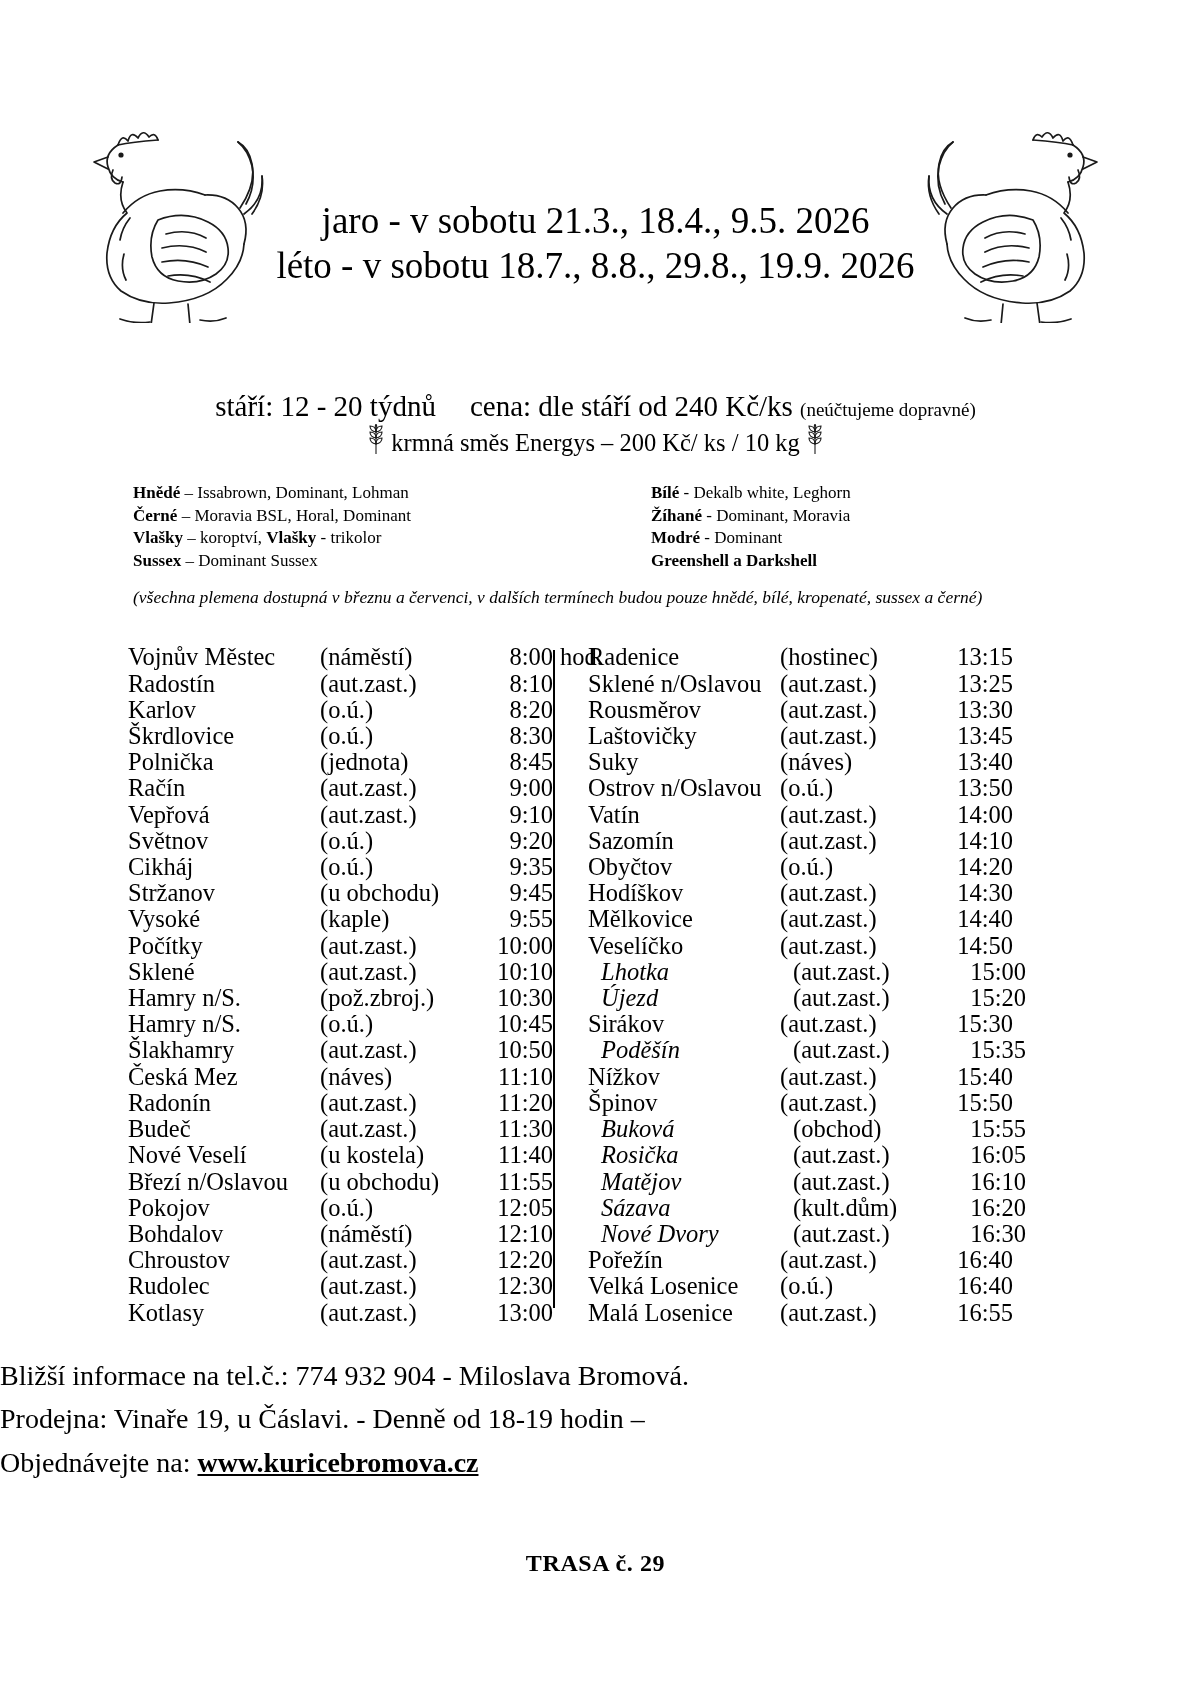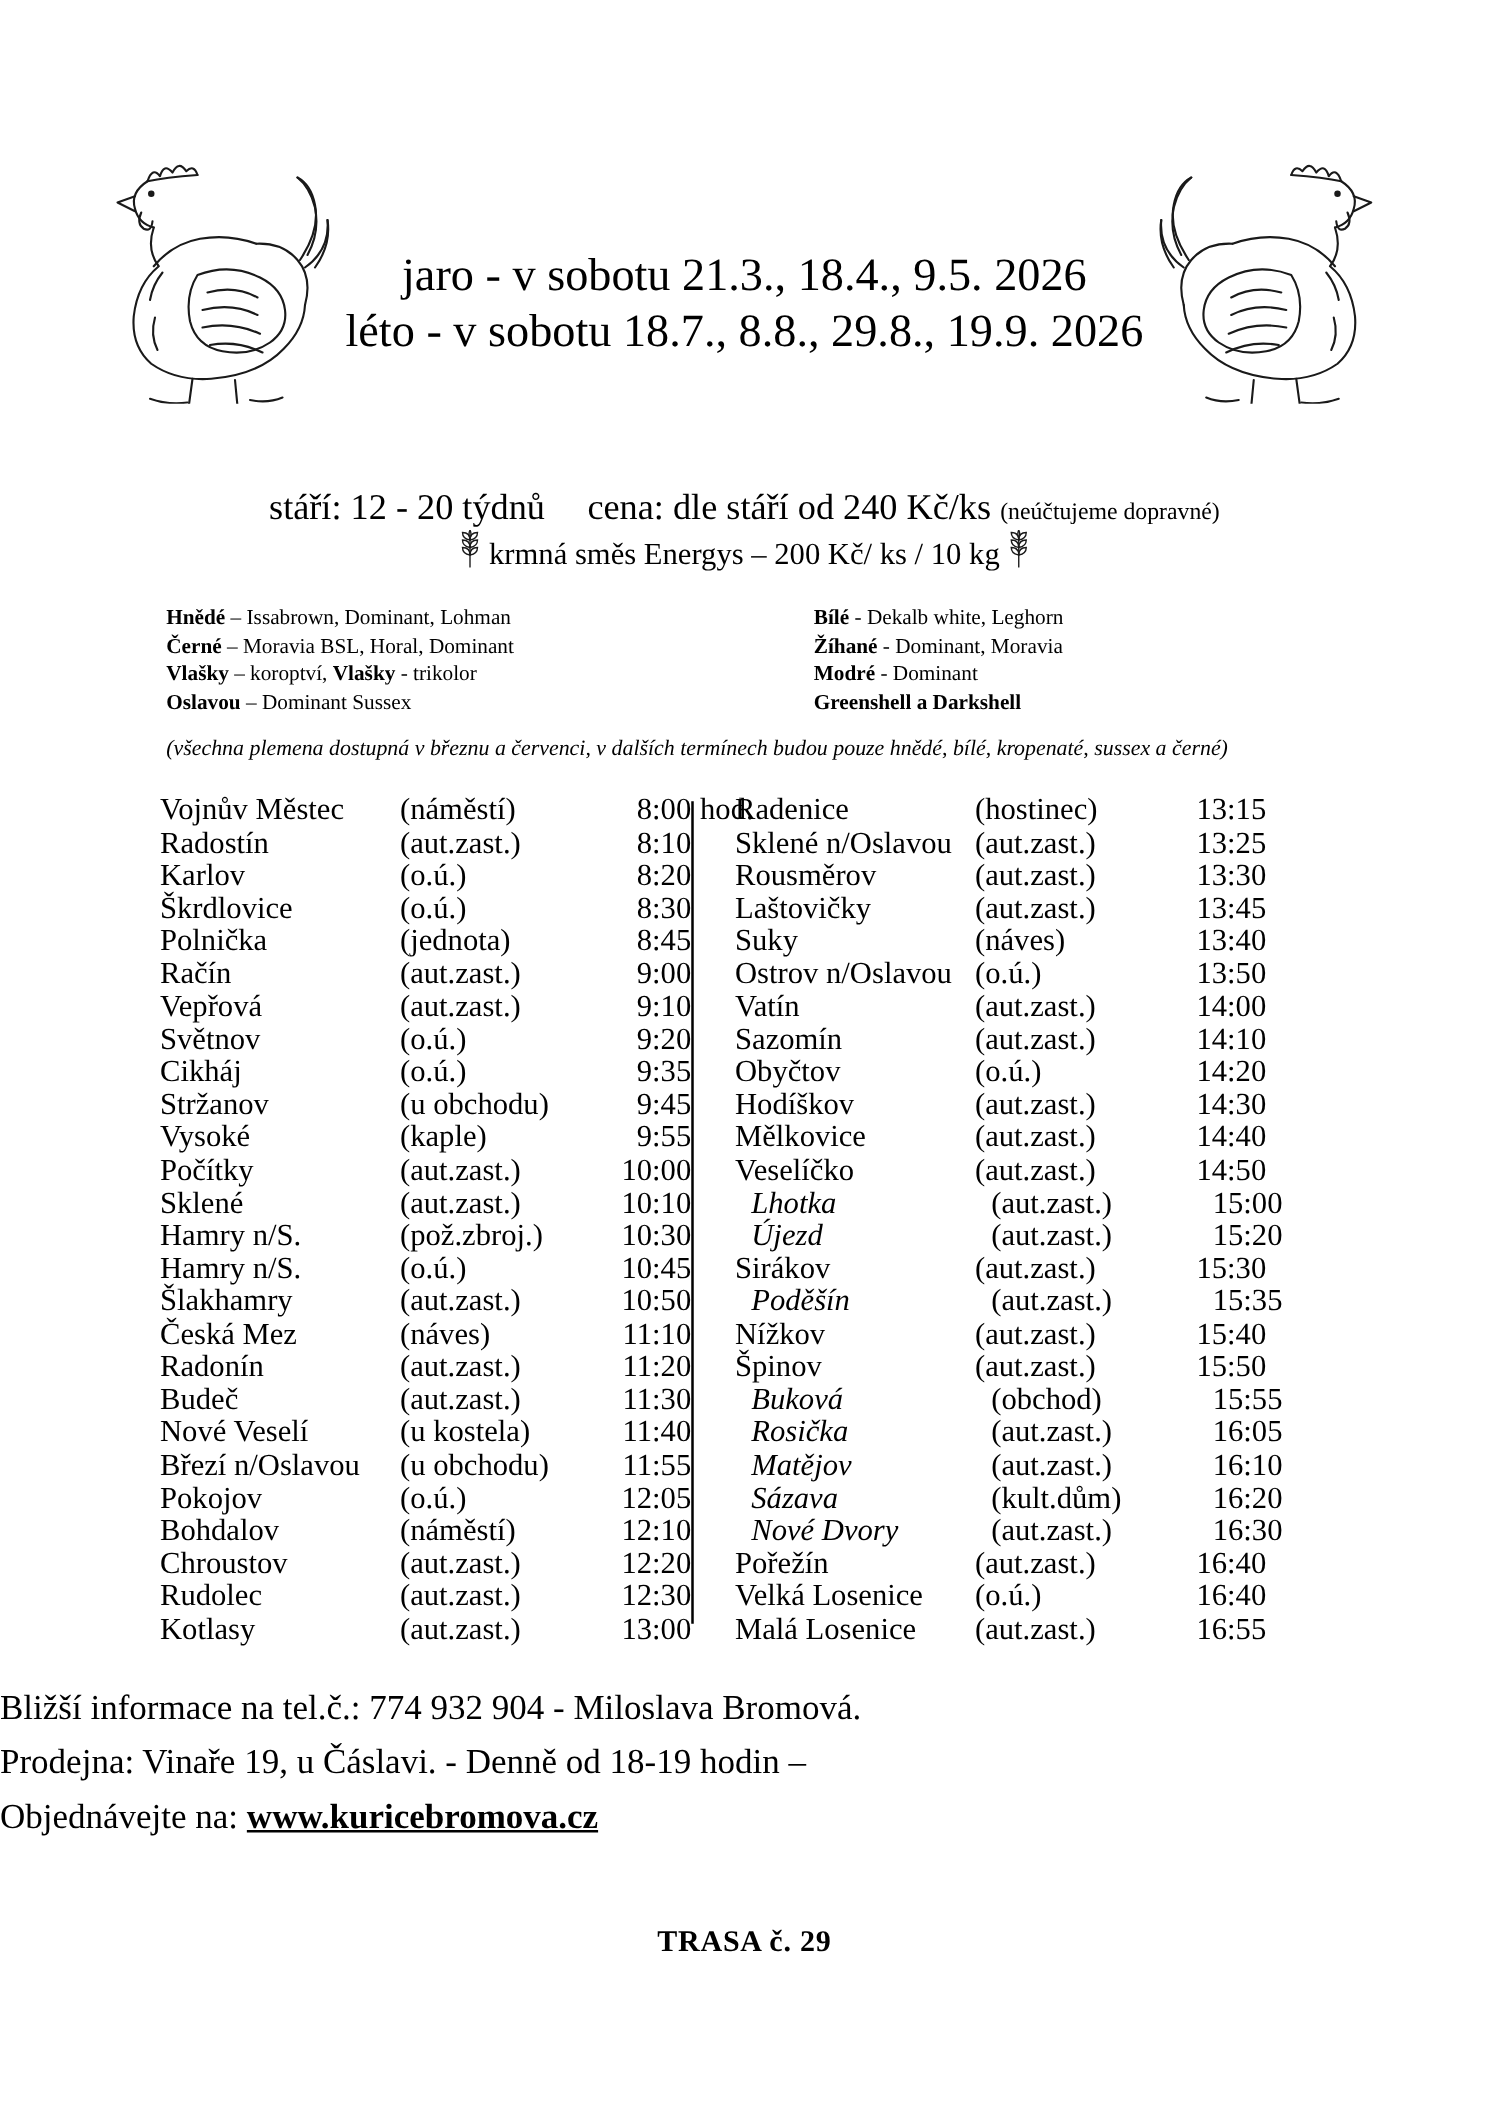--- a/index.html
+++ b/index.html
@@ -106,21 +106,21 @@
     padding: 0 0 0 133px;
     margin-top: 15px;
     font-style: italic;
     font-size: 17.5px;
     white-space: nowrap;
   }
 
   
   .timetable {
     position: relative;
-    margin-top: 26px;
+    margin-top: 36px;
     padding: 0 0 0 128px;
     display: flex;
   }
   .tt-col {
     position: relative;
   }
   .tt-col.left  { width: 425px; flex: 0 0 425px; }
   .tt-col.right { width: 425px; flex: 0 0 425px; margin-left: 35px; }
 
   .divider {
@@ -313,21 +313,21 @@
       <div class="breed-col-left"><b>Černé</b><span> – Moravia BSL, Horal, Dominant</span></div>
       <div class="breed-col-right"><b>Žíhané</b><span> - Dominant, Moravia</span></div>
     </div>
 
     <div class="breed-row">
       <div class="breed-col-left"><b>Vlašky</b><span> – koroptví, </span><b>Vlašky</b><span> - trikolor</span></div>
       <div class="breed-col-right"><b>Modré</b><span> - Dominant</span></div>
     </div>
 
     <div class="breed-row">
-      <div class="breed-col-left"><b>Oslavou</b><span> – Dominant Sussex</span></div>
+      <div class="breed-col-left"><b>Sussex</b><span> – Dominant Sussex</span></div>
       <div class="breed-col-right"><b>Greenshell a Darkshell</b><span></span></div>
     </div>
   </div>
 
   <div class="breed-note">(všechna plemena dostupná v březnu a červenci, v dalších termínech budou pouze hnědé, bílé, kropenaté, sussex a černé)</div>
 
   <div class="timetable">
     <div class="divider"></div>
     <div class="tt-col left" id="tt-left">
         <div class="tt-row">

